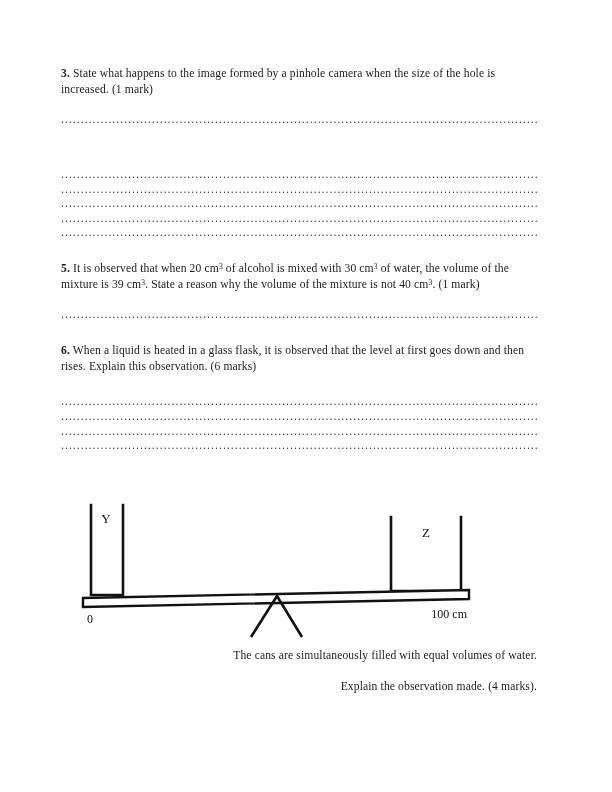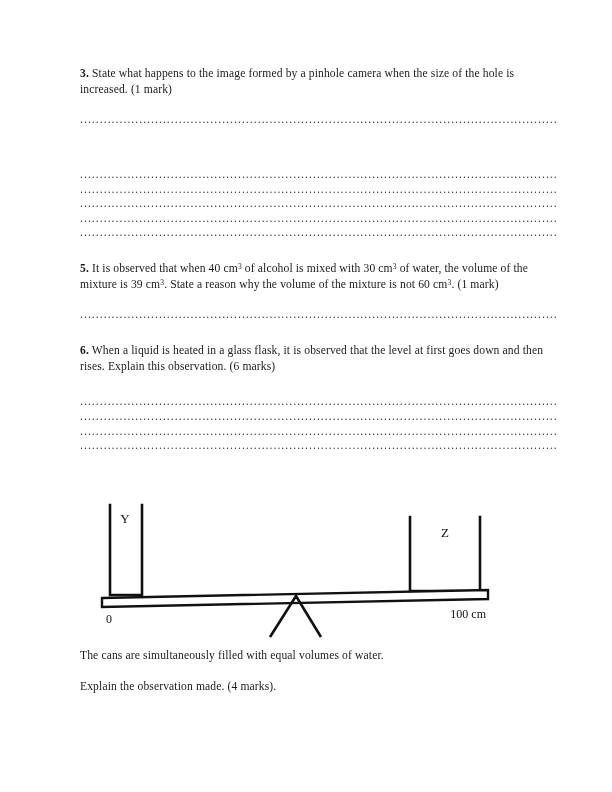--- a/index.html
+++ b/index.html
@@ -14,21 +14,21 @@
     height: 792px;
     background: #ffffff;
     margin: 0 auto;
     overflow: hidden;
     font-family: "Liberation Serif", "DejaVu Serif", serif;
     color: #1a1a1a;
     -webkit-font-smoothing: antialiased;
   }
   .content {
     position: absolute;
-    left: 80px;
+    left: 61px;
     top: 66px;
     width: 476px;
   }
 
   
   .question {
     font-size: 11.6px;
     line-height: 16.2px;
     text-align: left;
     letter-spacing: 0.12px;
@@ -87,20 +87,21 @@
   .fig-scale {
     font-family: "Liberation Serif", "DejaVu Serif", serif;
     font-size: 12px;
     fill: #111111;
   }
   .closing {
     font-size: 11.6px;
     line-height: 16.2px;
     letter-spacing: 0.12px;
     color: #1b1b1b;
+    text-align: right;
   }
 </style>
 </head>
 <body>
 
 <div class="page">
   <div class="content">
 
     <div class="question">
       <span class="qnum">3.</span>
@@ -119,21 +120,21 @@
       <div class="dline">.......................................................................................................................................................................................................................................................................................................................................</div>
       <div class="dline">.......................................................................................................................................................................................................................................................................................................................................</div>
       <div class="dline">.......................................................................................................................................................................................................................................................................................................................................</div>
       <div class="dline">.......................................................................................................................................................................................................................................................................................................................................</div>
     </div>
 
     <div class="gap-lg"></div>
 
     <div class="question">
       <span class="qnum">5.</span>
-      <span class="qtext" id="q5-body"><span>It is observed that when 40 cm</span><sup>3</sup><span> of alcohol is mixed with 30 cm</span><sup>3</sup><span> of water, the volume of the mixture is 39 cm</span><sup>3</sup><span>. State a reason why the volume of the mixture is not 60 cm</span><sup>3</sup><span>. (1 mark)</span></span>
+      <span class="qtext" id="q5-body"><span>It is observed that when 20 cm</span><sup>3</sup><span> of alcohol is mixed with 30 cm</span><sup>3</sup><span> of water, the volume of the mixture is 39 cm</span><sup>3</sup><span>. State a reason why the volume of the mixture is not 40 cm</span><sup>3</sup><span>. (1 mark)</span></span>
     </div>
     <div class="gap-md"></div>
     <div class="lines">
       <div class="dline">.......................................................................................................................................................................................................................................................................................................................................</div>
     </div>
 
     <div class="gap-lg"></div>
 
     <div class="question">
       <span class="qnum">6.</span>

